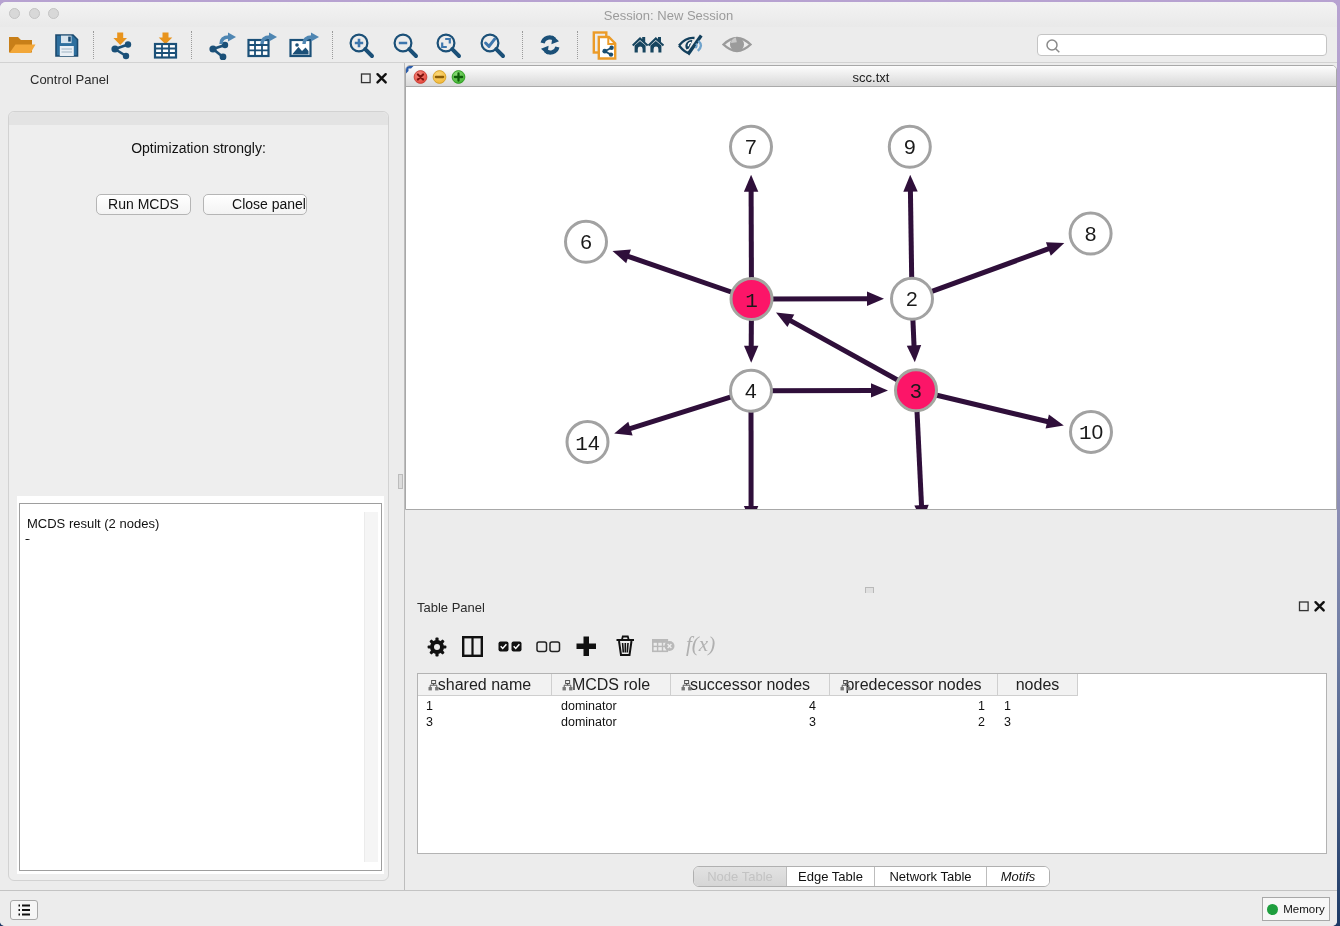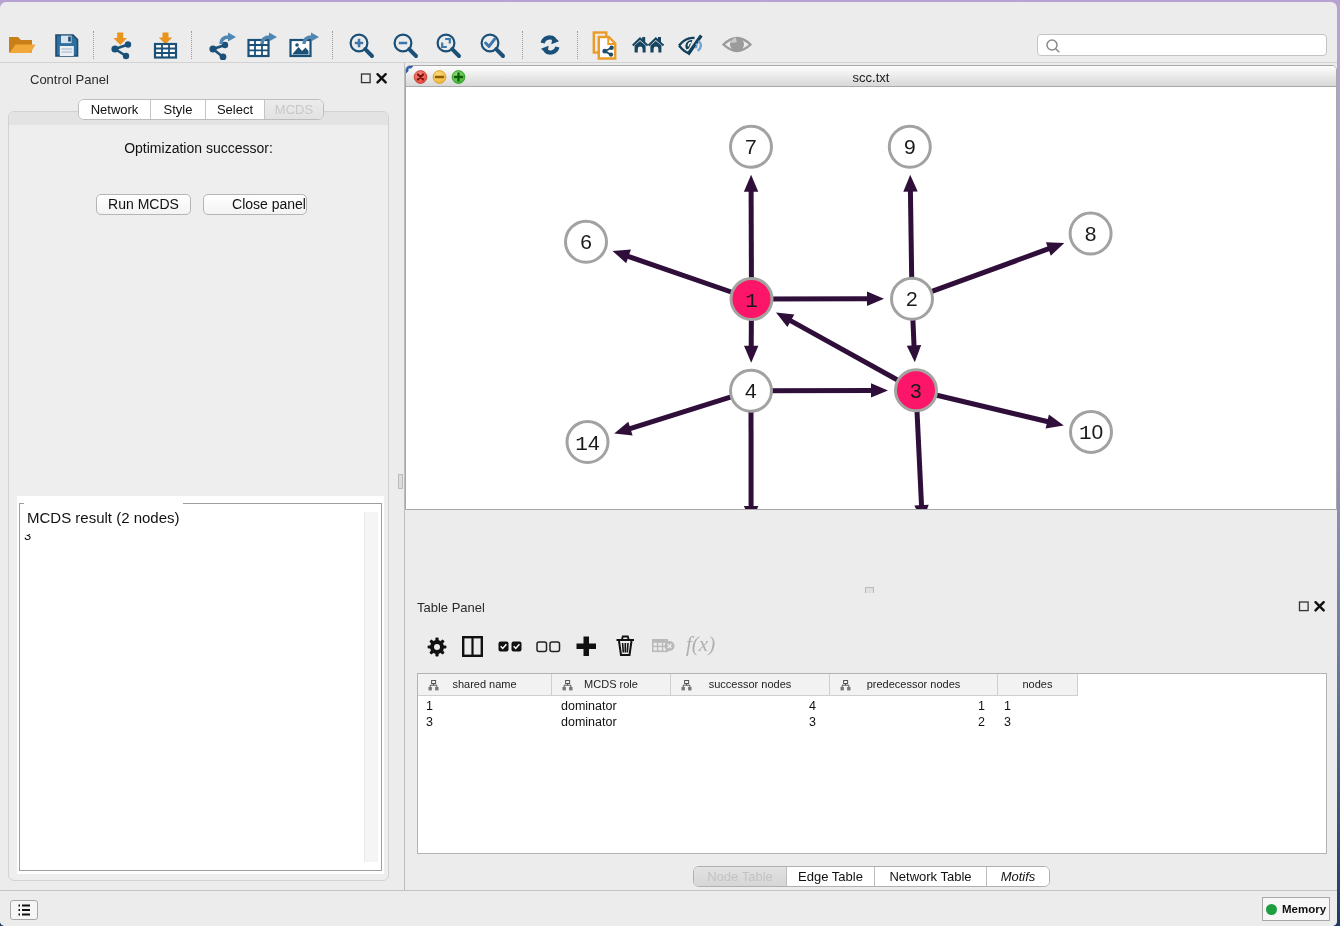--- a/index.html
+++ b/index.html
@@ -44,22 +44,22 @@
 .selectbox { position:absolute; left:36px; top:49px; width:310px; height:21px;
   background:#fff; border:1px solid #b5b5b5; border-radius:5px;
   font-size:14px; color:#111; line-height:19px; padding-left:13px; }
 .btn { position:absolute; height:21px; background:linear-gradient(180deg,#ffffff,#f3f3f3);
   border:1px solid #b5b5b5; border-radius:5px; font-size:14px; color:#111;
   text-align:center; line-height:19px; }
 .fieldset { position:absolute; left:8px; top:384px; width:367px; height:378px;
   background:#fff; }
 .fs-border { position:absolute; left:2px; top:7px; right:2px; bottom:3px;
   border:1px solid #9e9e9e; }
-.fs-legend { position:absolute; left:7px; top:5px; background:#fff;
-  font-size:15px; color:#111; padding:8px 3px; z-index:2; }
+.fs-legend { position:absolute; left:7px; top:12px; background:#fff;
+  font-size:13px; color:#111; padding:8px 3px; z-index:2; }
 .fs-text { position:absolute; left:7px; top:16px; font-size:13px; color:#111; line-height:16px; }
 .fs-scroll { position:absolute; left:347px; top:16px; width:14px; height:350px;
   background:#f5f5f5; border-left:1px solid #ebebeb; }
 
 .netwin { position:absolute; left:0; top:2px; width:932px; height:445px;
   border:1px solid #a8a8a8; border-radius:5px 5px 0 0; overflow:hidden; background:#fff; }
 .net-titlebar { position:absolute; left:0; top:0; width:100%; height:21px;
   background:linear-gradient(180deg,#fdfdfd,#d8d8d8); border-bottom:1px solid #aaaaaa; }
 .net-title { position:absolute; left:0; top:4px; width:100%; text-align:center;
   font-size:13px; color:#1a1a1a; }
@@ -67,39 +67,45 @@
 .hsplit-handle { position:absolute; left:460px; top:524px; width:9px; height:7px;
   background:#e0e0e0; border:1px solid #b9b9b9; }
 
 .tablepanel { position:absolute; left:0; top:530px; width:932px; height:297px; background:#ececec; }
 .tp-title { position:absolute; left:12px; top:7px; font-size:13px; color:#2b2b2b; }
 .tp-toolbar { position:absolute; left:0px; top:40px; width:100%; height:30px; }
 .tbl { position:absolute; left:12px; top:80px; width:910px; height:181px;
   background:#fff; border:1px solid #b3b3b3; }
 .tbl-header { position:absolute; left:0; top:0; height:22px; background:#f2f2f2;
   border-bottom:1px solid #cfcfcf; border-right:1px solid #cfcfcf;
-  font-size:11px; color:#222; text-align:center; line-height:21px; }
+  font-size:16px; color:#222; text-align:center; line-height:21px; }
 .cell { position:absolute; font-size:12.5px; color:#111; }
 .btabs { position:absolute; left:288px; top:273px; height:21px; z-index:3; display:flex;
   border:1px solid #b0b0b0; border-radius:6px; overflow:hidden; background:#fff; }
 .btab { height:100%; font-size:13px; color:#111; display:flex; align-items:center;
   justify-content:center; background:#fff; border-right:1px solid #bdbdbd; }
 .btab:last-child { border-right:none;font-style:italic; }
 .btab.sel { background:linear-gradient(180deg,#e2e2e2,#d6d6d6); color:#c3c3c3; }
 
 .statusbar { position:absolute; left:0; top:888px; width:100%; height:36px;
   background:#ececec; border-top:1px solid #c3c3c3; }
 .sb-btn { position:absolute; left:10px; top:9px; width:28px; height:20px;
   background:#f6f6f6; border:1px solid #a8a8a8; border-radius:3px; }
 .mem-btn { position:absolute; left:1262px; top:6px; width:68px; height:24px;
   background:#f7f7f7; border:1px solid #a8a8a8; font-size:11.5px; color:#111;
-  line-height:22px; text-align:center;font-weight:bold; }
+  line-height:22px; text-align:center; }
 </style></head>
 <body>
 <div class="window">
+  <div class="titlebar">
+    <div class="tl" style="left:9px;"></div>
+    <div class="tl" style="left:29px;"></div>
+    <div class="tl" style="left:48px;"></div>
+    <div class="title-main">Session: New Session</div>
+  </div>
   <div class="toolbar" id="toolbar">
       <div class="tsep" style="left:93px;"></div>
       <div class="tsep" style="left:191px;"></div>
       <div class="tsep" style="left:332px;"></div>
       <div class="tsep" style="left:522px;"></div>
       <div class="tsep" style="left:577px;"></div>
       <svg class="tbi" style="left:7px;" width="30" height="27" viewBox="0 0 30 27">
         <path d="M2 5 L11 5 L14 8 L25 8 L25 20.5 L2 20.5 Z" fill="#c87f18"></path>
         <path d="M8.5 12.5 L28.5 12.5 L23.5 21 L2.5 21 Z" fill="#f2a739"></path>
       </svg>
@@ -218,29 +224,23 @@
           <line x1="12.7" y1="12.7" x2="16.3" y2="16.3" stroke="#8a8a8a" stroke-width="1.5"></line>
         </svg>
       </div>
   </div>
   <div class="leftpanel">
     <div class="cp-title">Control Panel</div>
     <div class="pan-btns" style="left:360px;"><svg width="30" height="14" viewBox="0 0 30 14">
           <rect x="1.5" y="3" width="8.6" height="8.6" fill="none" stroke="#333" stroke-width="1.3"></rect>
           <path d="M17.5 3.2 L25.7 11.4 M25.7 3.2 L17.5 11.4" stroke="#111" stroke-width="2.4" stroke-linecap="round"></path>
         </svg></div>
-    <div class="tabs">
-      <div class="tab" style="width:72px;">Network</div>
-      <div class="tab" style="width:55px;">Style</div>
-      <div class="tab" style="width:59px;">Select</div>
-      <div class="tab sel" style="width:58px;">MCDS</div>
-    </div>
     <div class="cp-panel">
         <div class="cp-band"></div>
-      <div class="opt-label">Optimization successor:</div>
+      <div class="opt-label">Optimization strongly:</div>
       <div class="btn" style="left:87px; top:82px; width:95px;">Run MCDS</div>
       <div class="btn" style="left:194px; top:82px; width:104px;padding-left:28px;">Close panel</div>
       <div class="fieldset">
         <div class="fs-border"></div>
           <div class="fs-legend">MCDS result (2 nodes)</div>
         <div class="fs-text">1<br>3</div>
         <div class="fs-scroll"></div>
       </div>
     </div>
   </div>

